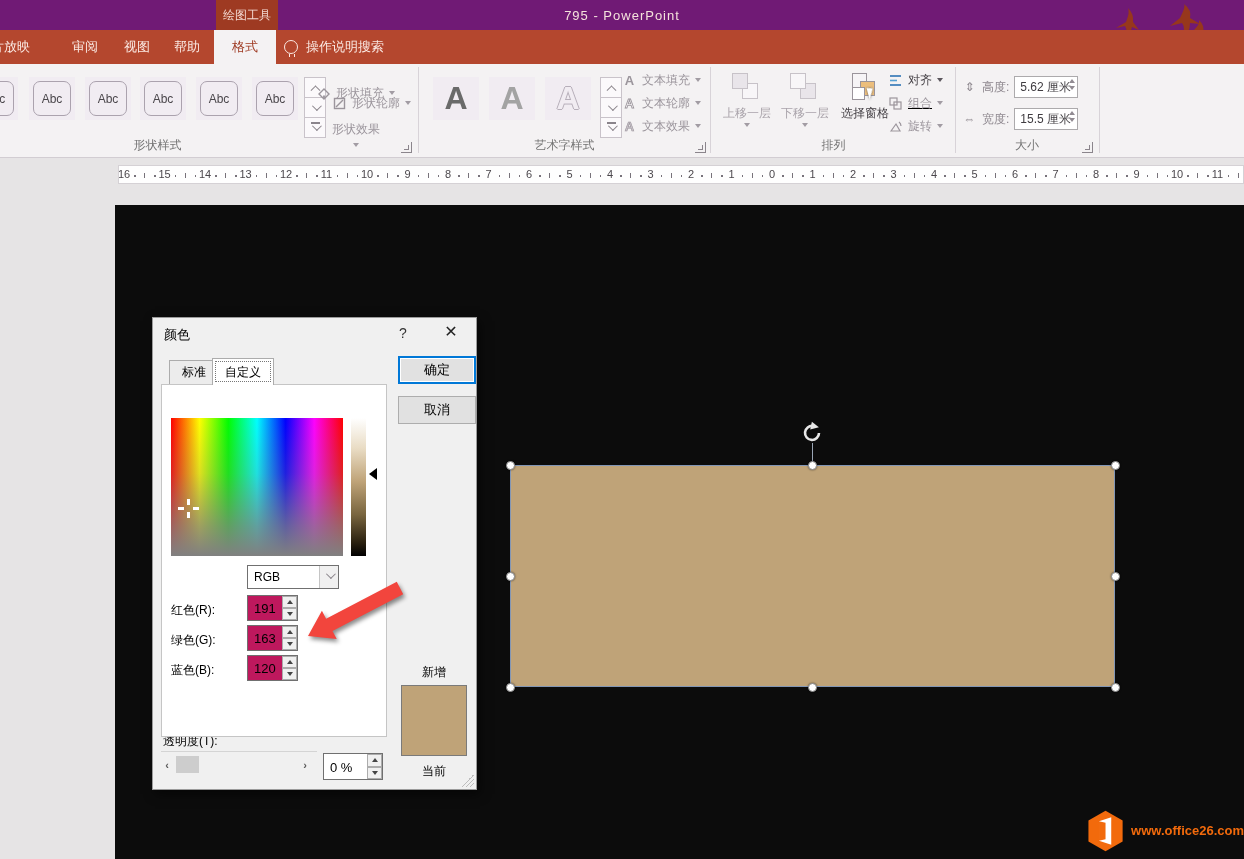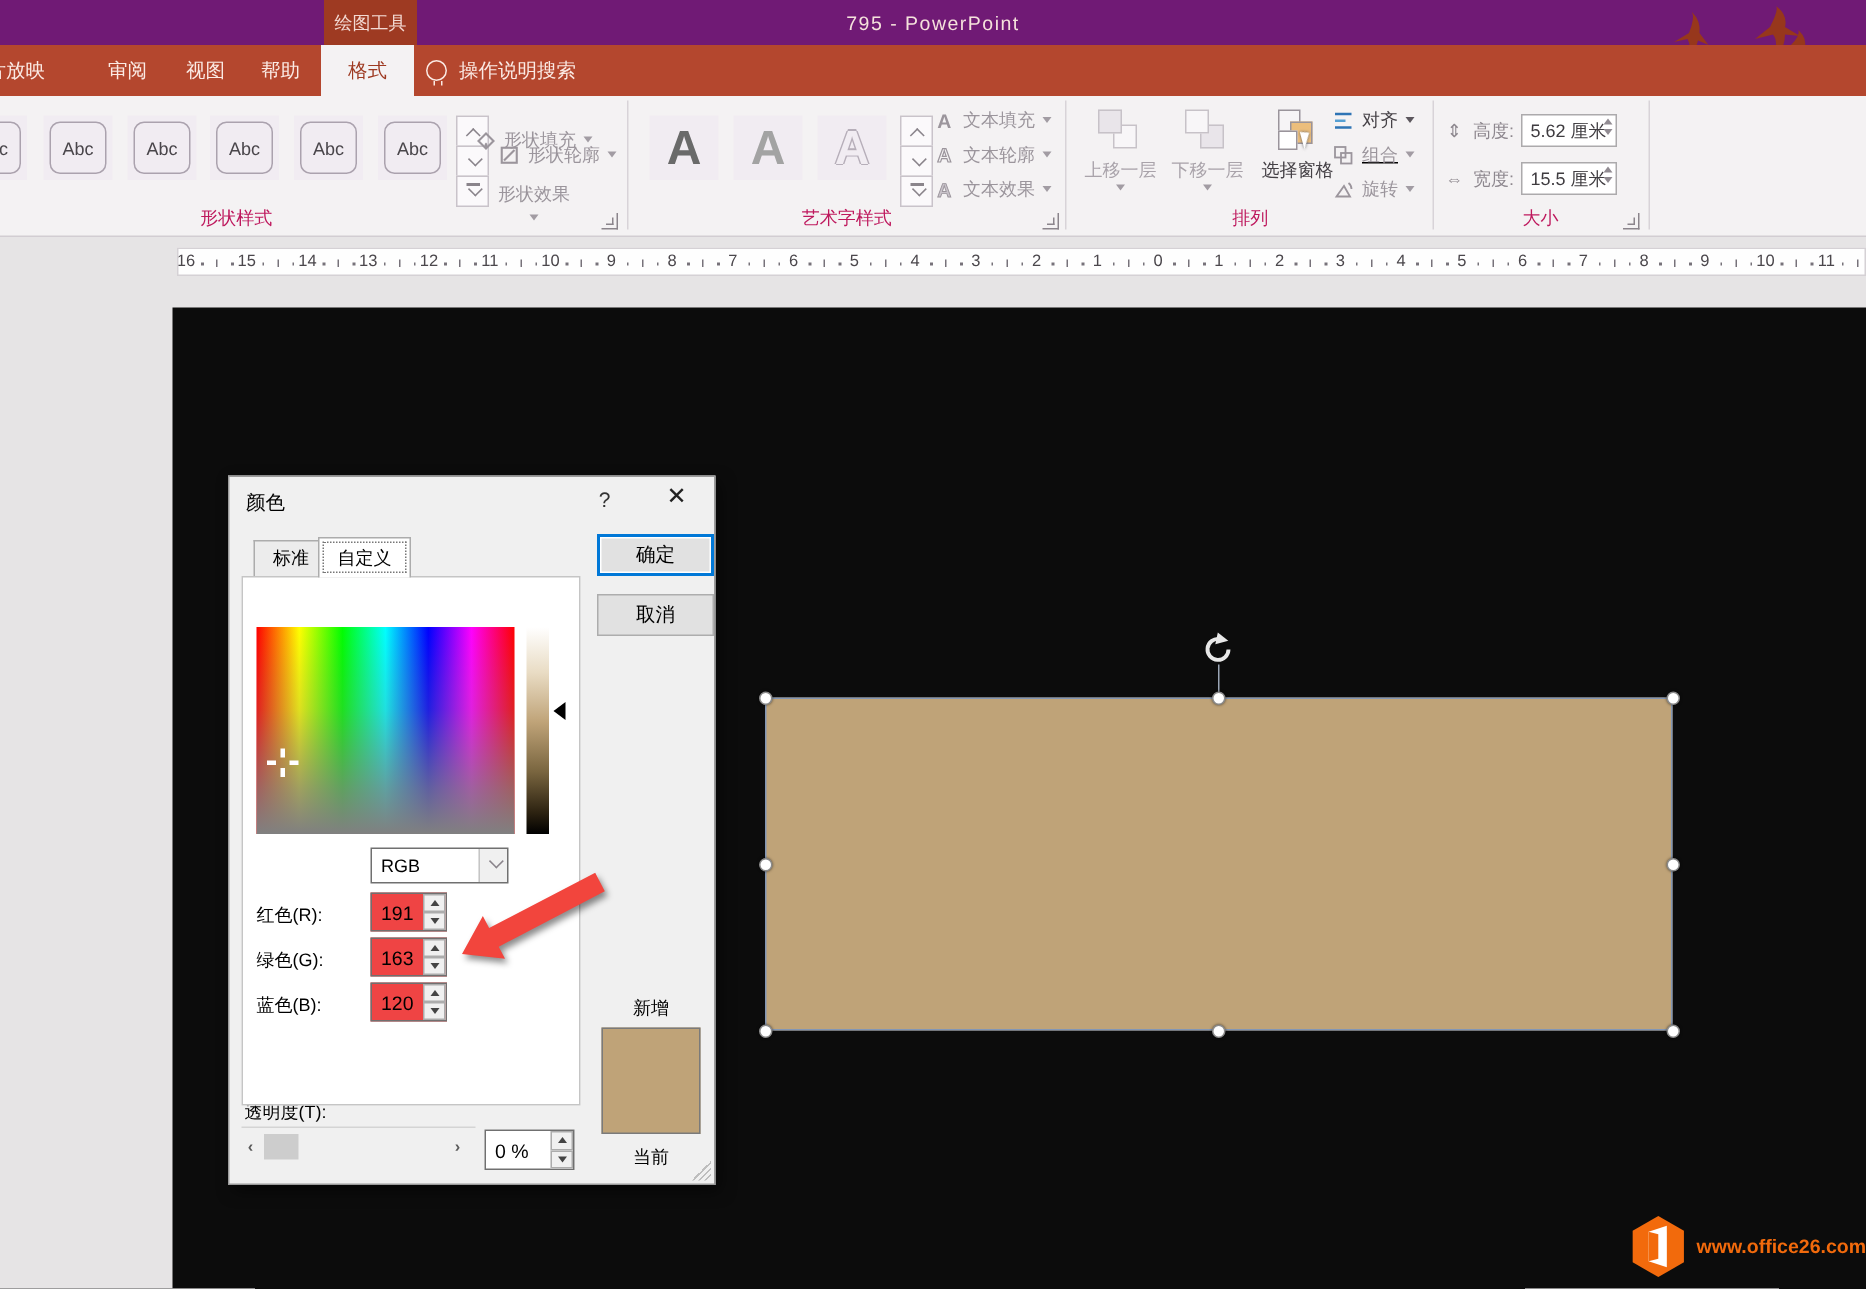--- a/index.html
+++ b/index.html
@@ -27,21 +27,21 @@
   .rtab:nth-of-type(5){ left:214px; width:62px; }
   .tellme { position:absolute; left:284px; top:0; height:34px; display:flex; align-items:center; gap:8px;
             color:#fbeae4; font-size:13px; cursor:pointer; }
   .bulb { width:14px; height:14px; border:1.4px solid #fbeae4; border-radius:50%; position:relative; }
   .bulb:after { content:""; position:absolute; left:3.5px; bottom:-4px; width:4px; height:3px; border-left:1.4px solid #fbeae4; border-right:1.4px solid #fbeae4; }
 
   
   .ribbon { position:absolute; left:0; top:64px; width:1244px; height:94px; background:#f4f2f3; border-bottom:1px solid #d2cdd2; }
   .rgroup { position:absolute; top:0; height:93px; }
   .gsep { position:absolute; top:3px; width:1px; height:86px; background:#d8d3d8; }
-  .glabel { position:absolute; bottom:3px; width:100%; text-align:center; font-size:12px; color:#be185d; }
+  .glabel { position:absolute; bottom:3px; width:100%; text-align:center; font-size:12px; color:#737373; }
   .launcher { position:absolute; bottom:4px; width:11px; height:11px; border-right:1px solid #8b858c; border-bottom:1px solid #8b858c; cursor:pointer; }
   .launcher:before { content:""; position:absolute; right:2px; bottom:2px; width:4px; height:4px; border-right:1px solid #8b858c; border-bottom:1px solid #8b858c; }
 
   
   .thumb { position:absolute; top:13px; width:46px; height:43px; background:#f1ecf2; cursor:pointer; }
   .thumb-inner { position:absolute; inset:4px; border:1px solid #aba2ae; border-radius:7px; display:flex; align-items:center; justify-content:center;
                  font-size:12px; color:#4a464b; }
   #shape-gallery .thumb:nth-child(1){ left:-28px; }
   #shape-gallery .thumb:nth-child(2){ left:29px; }
   #shape-gallery .thumb:nth-child(3){ left:85px; }
@@ -127,21 +127,21 @@
   .crosshair .s { left:-1px; top:4px;  width:3px; height:6px; }
   .crosshair .w { left:-10px; top:-1px; width:6px; height:3px; }
   .crosshair .e { left:5px;  top:-1px; width:6px; height:3px; }
   .lumbar { position:absolute; left:198px; top:100px; width:15px; height:138px; z-index:2;
       background:linear-gradient(to bottom,#ffffff 0%,#e9dcc4 22%,#bfa378 46%,#79653f 70%,#2b2110 90%,#000 100%); }
   .lum-marker { position:absolute; left:216px; top:150px; width:0; height:0; z-index:2;
       border-top:6px solid transparent; border-bottom:6px solid transparent; border-right:8px solid #000; cursor:pointer; }
   .combo { position:absolute; left:94px; top:247px; width:92px; height:24px; background:#fff; border:1px solid #707070; display:flex; align-items:center; z-index:2; cursor:pointer; }
   .combo .val { flex:1; padding-left:6px; font-size:12px; }
   .combo .cbtn { width:19px; height:100%; background:#f0f0f0; border-left:1px solid #c5c5c5; display:flex; align-items:center; justify-content:center; }
-  .spinbox { position:absolute; width:51px; height:26px; background:#ef4444; border:1px solid #707070; z-index:2; }
+  .spinbox { position:absolute; width:51px; height:26px; background:#be185d; border:1px solid #707070; z-index:2; }
   .spinbox .txt { position:absolute; left:6px; top:5px; font-size:13px; }
   .spin { position:absolute; right:0px; top:0px; width:15px; height:100%; display:flex; flex-direction:column; }
   .spin b { flex:1; background:#f0f0f0; border:1px solid #acacac; display:flex; align-items:center; justify-content:center; cursor:pointer; }
   .tri-up { width:0; height:0; border-left:3.5px solid transparent; border-right:3.5px solid transparent; border-bottom:4.5px solid #444; }
   .tri-down { width:0; height:0; border-left:3.5px solid transparent; border-right:3.5px solid transparent; border-top:4.5px solid #444; }
   .rgb-lbl { position:absolute; left:18px; font-size:12px; z-index:2; }
   .btn { position:absolute; left:245px; width:78px; height:28px; background:#e1e1e1; border:1px solid #adadad; font-size:13px;
          display:flex; align-items:center; justify-content:center; cursor:pointer; font-family:inherit; }
   .btn.focused { border:2px solid #0078d7; box-shadow:inset 0 0 0 1px #fff; }
   .trans-line { position:absolute; left:8px; top:433px; width:156px; height:1px; background:#d4d4d4; }

